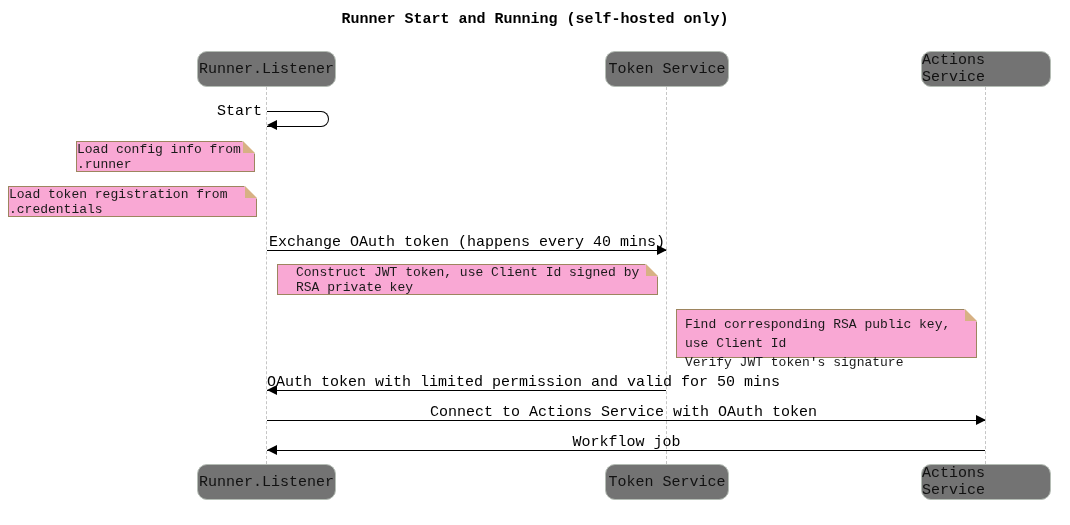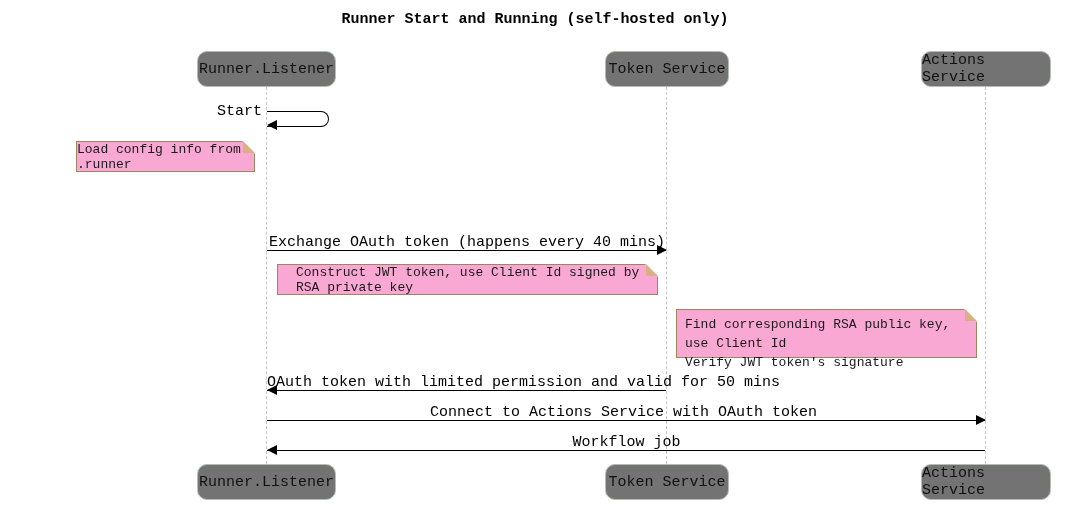--- a/index.html
+++ b/index.html
@@ -87,20 +87,23 @@
   </div>
 
   <div class="msg-label right" style="left:172px;top:103px;width:90px;">Start</div>
   <div class="self-loop"></div>
   <div class="arrow-left" style="left:267px;top:120px;"></div>
 
   <div class="note single" style="left:76px;top:141px;width:179px;height:31px;">
     <span>Load config info from .runner</span>
   </div>
 
+  <div class="note single" style="left:8px;top:186px;width:249px;height:31px;">
+    <span>Load token registration from .credentials</span>
+  </div>
 
   <div class="msg-label center" style="left:267px;top:234px;width:400px;">Exchange OAuth token (happens every 40 mins)</div>
   <div class="msg-line" style="left:267px;top:250px;width:399px;"></div>
   <div class="arrow-right" style="left:657px;top:245px;"></div>
 
   <div class="note single" style="left:277px;top:264px;width:381px;height:31px;padding-left:18px;">
     <span>Construct JWT token, use Client Id signed by RSA private key</span>
   </div>
 
   <div class="note multi" style="left:676px;top:309px;width:301px;height:49px;">

